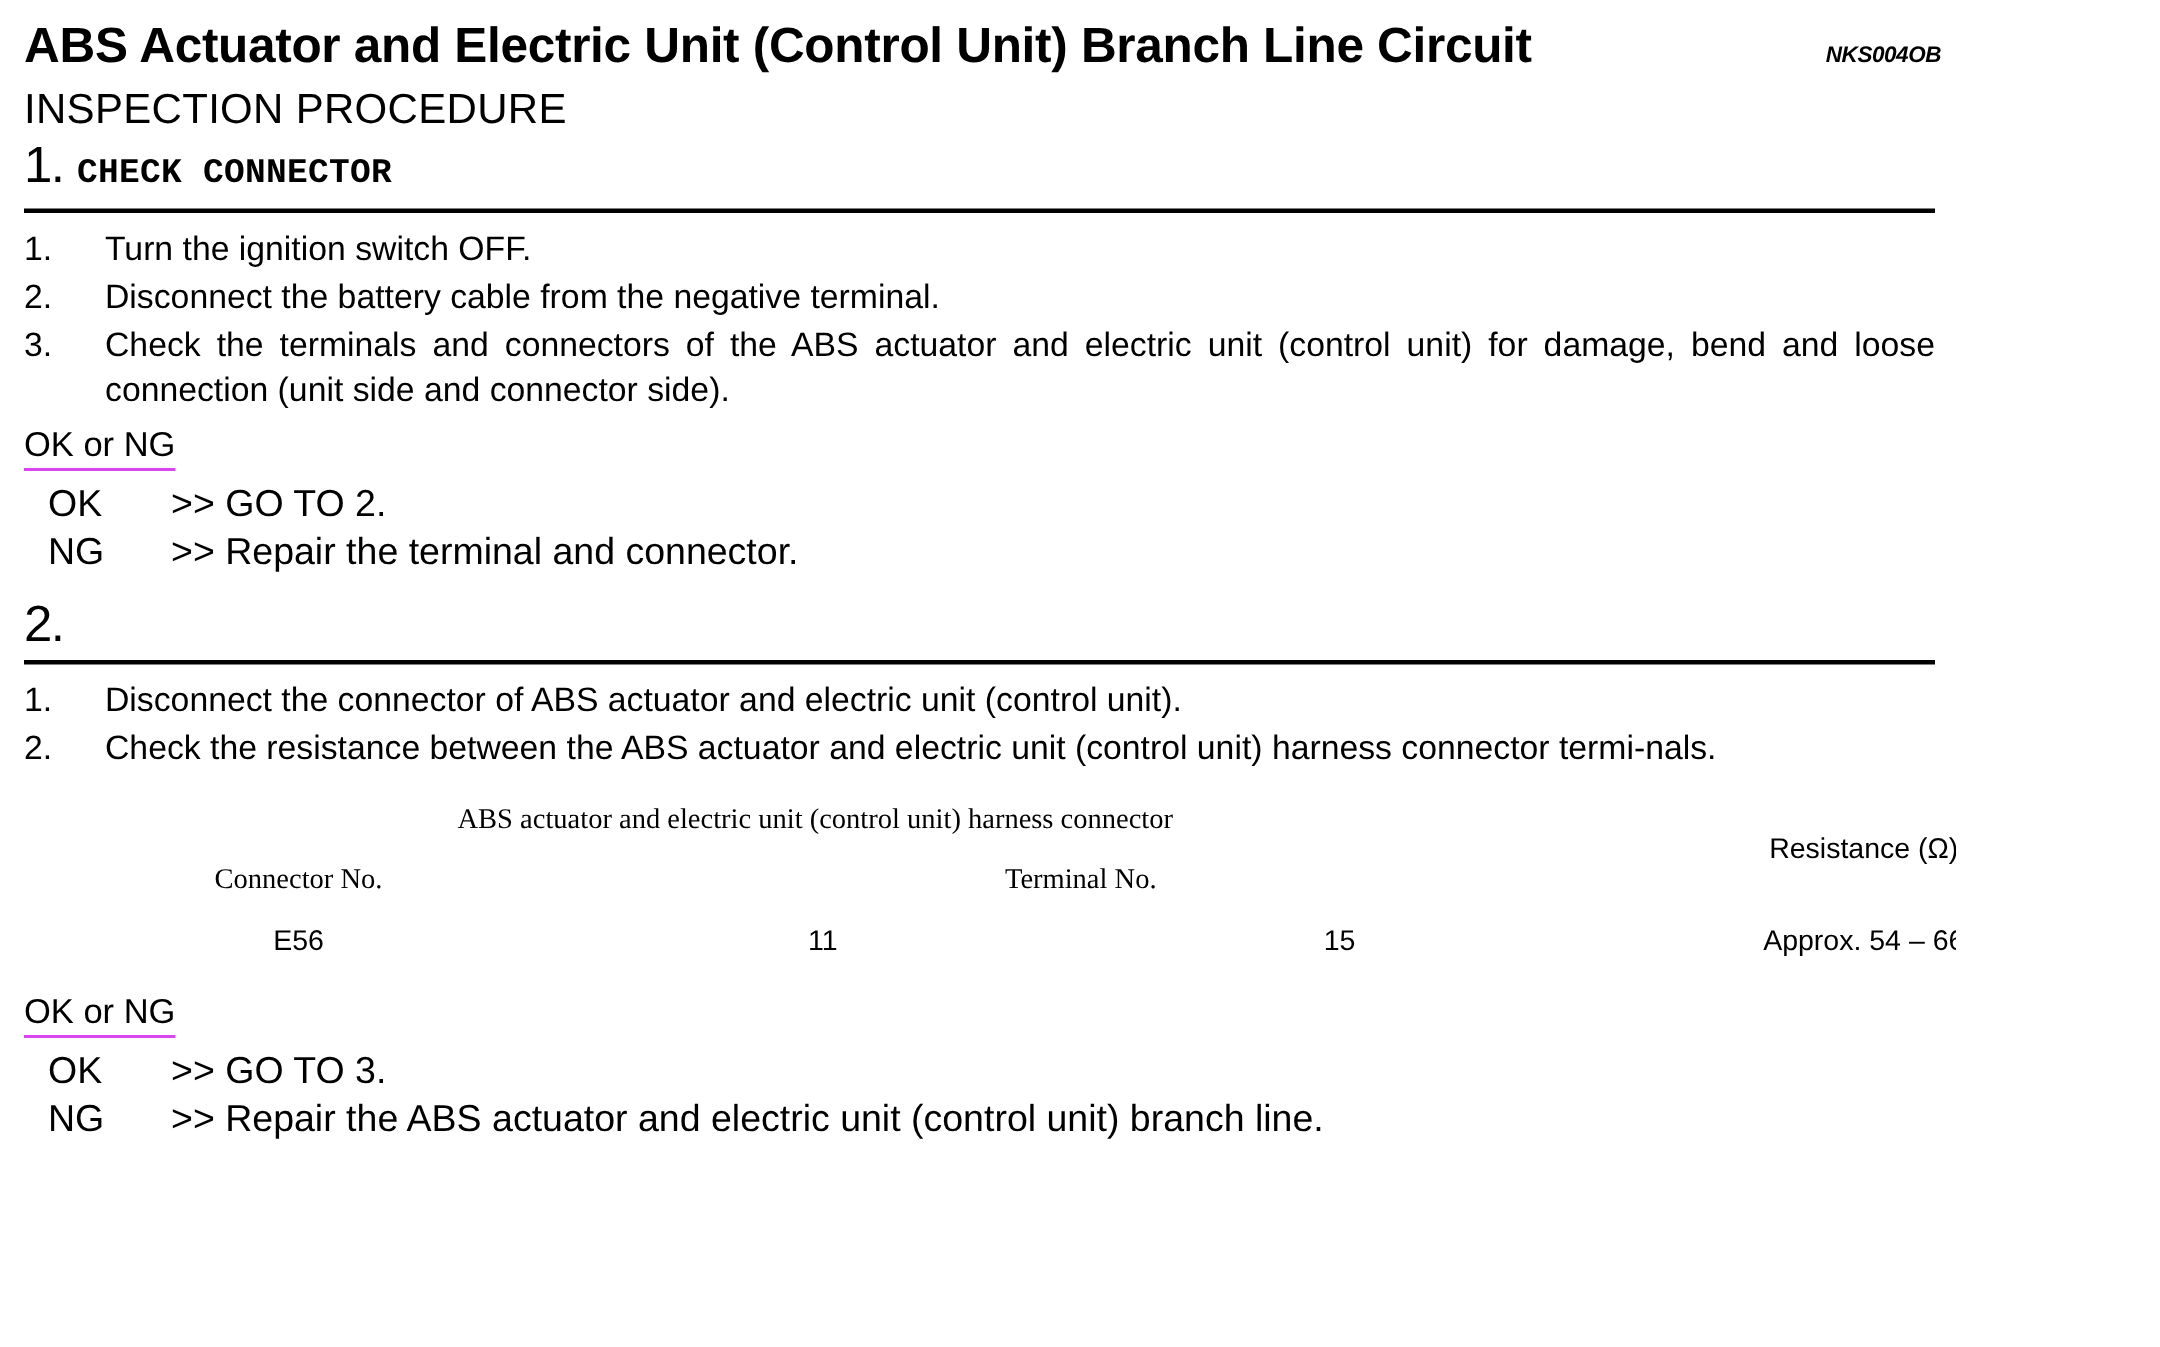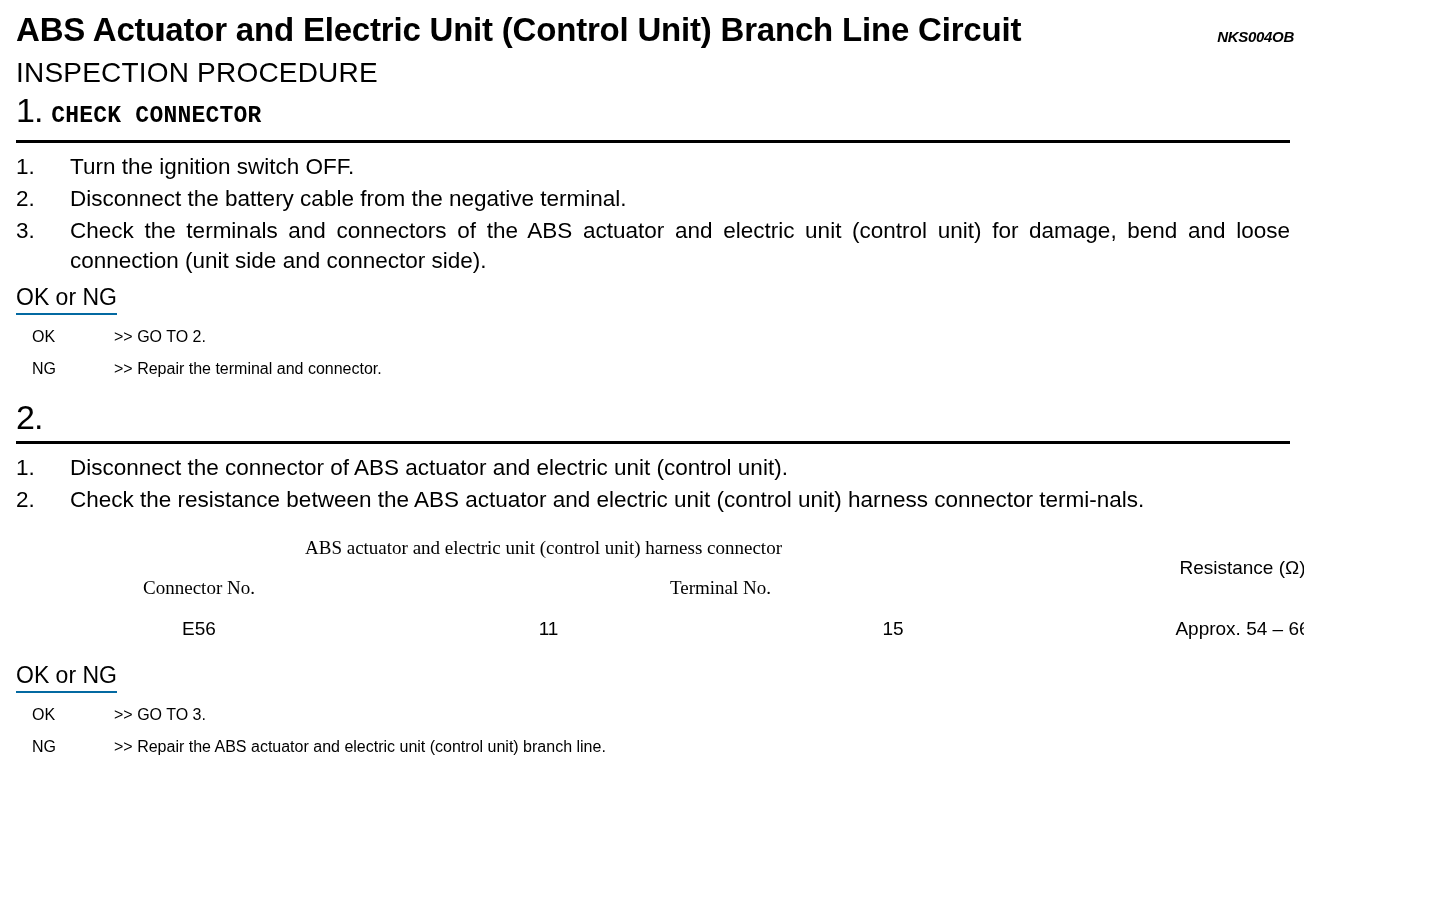--- a/index.html
+++ b/index.html
@@ -103,29 +103,29 @@
   .oitem.tight { margin-bottom: 0; }
 
   
   .okng {
     padding: 6px 16px 0 16px;
   }
   .okng-label {
     font-size: 23px;
     line-height: 30px;
     display: inline-block;
-    border-bottom: 2px solid #0369a1;
+    border-bottom: 2px solid #d946ef;
     padding-bottom: 1px;
   }
   .okng-rows {
     margin-top: 6px;
   }
   .okng-row {
     display: flex;
-    font-size: 16px;
+    font-size: 25px;
     line-height: 32px;
   }
   .okng-row .key {
     flex: 0 0 auto;
     width: 98px;
     padding-left: 16px;
     box-sizing: border-box;
   }
   .okng-row .val {
     flex: 1 1 auto;

